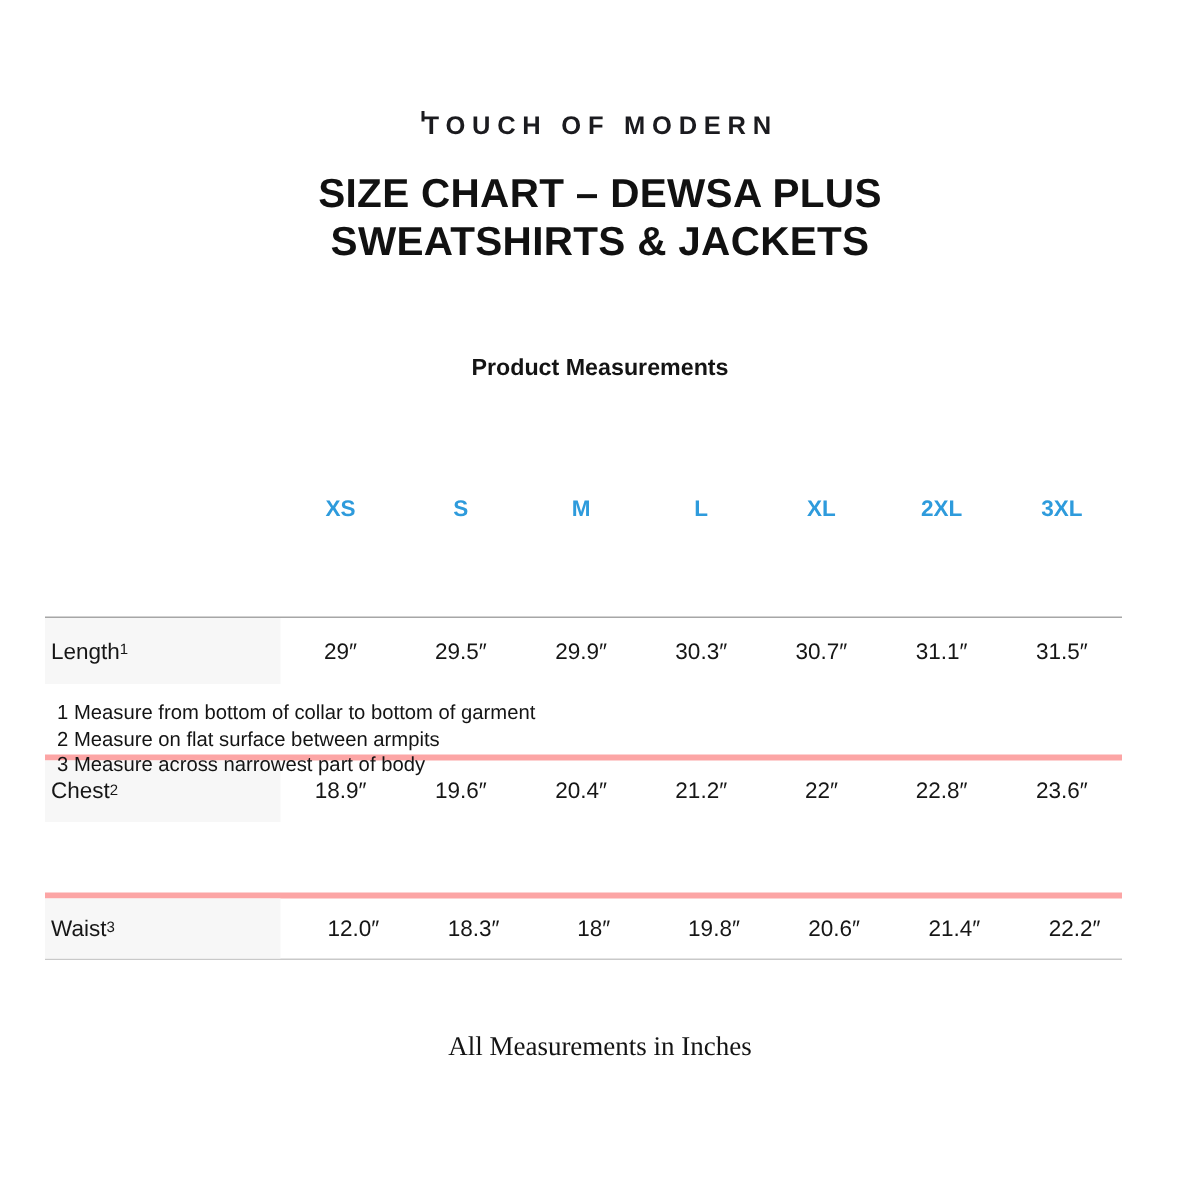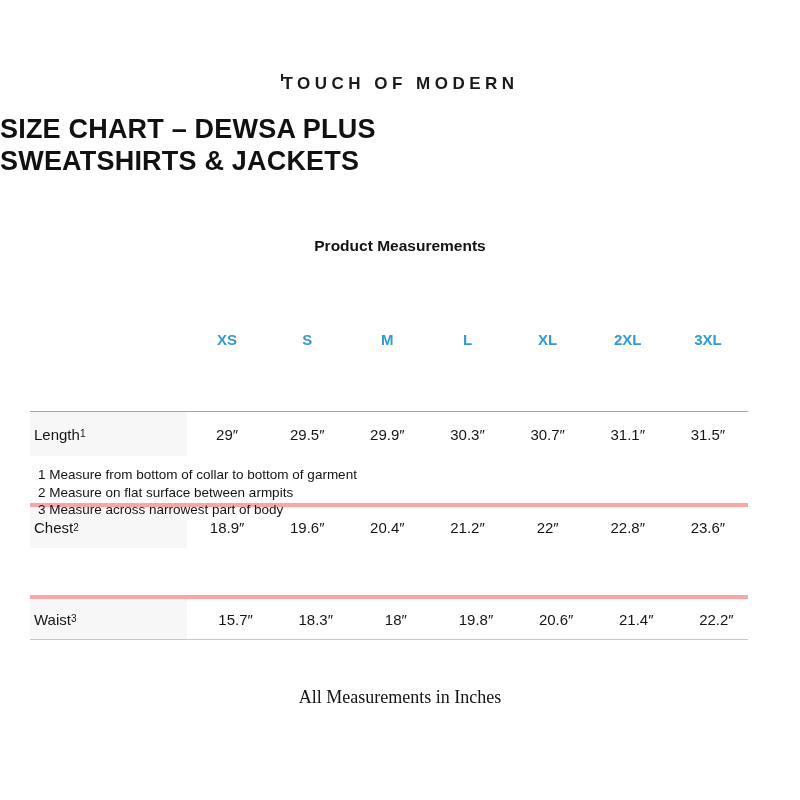--- a/index.html
+++ b/index.html
@@ -41,20 +41,21 @@
     margin-right: -1px;
     margin-top: 0px;
   }
 
   
   .title {
     position: absolute;
     top: 113px;
     left: 0;
     width: 800px;
+    text-align: center;
     font-size: 27px;
     line-height: 32px;
     font-weight: 600;
     color: #111111;
     letter-spacing: 0.2px;
   }
 
   
   .caption {
     position: absolute;
@@ -197,21 +198,21 @@
       <div class="val-cell">22″</div>
       <div class="val-cell">22.8″</div>
       <div class="val-cell">23.6″</div>
     </div>
 
     <div class="grid-row body-row row-mid row-bottom">
       <div class="label-cell">
         <span>Waist</span>
           <sup>3</sup>
       </div>
-      <div class="val-cell">15.7″</div>
+      <div class="val-cell">12.0″</div>
       <div class="val-cell">18.3″</div>
       <div class="val-cell">18″</div>
       <div class="val-cell">19.8″</div>
       <div class="val-cell">20.6″</div>
       <div class="val-cell">21.4″</div>
       <div class="val-cell">22.2″</div>
     </div>
 
   </div>
 

